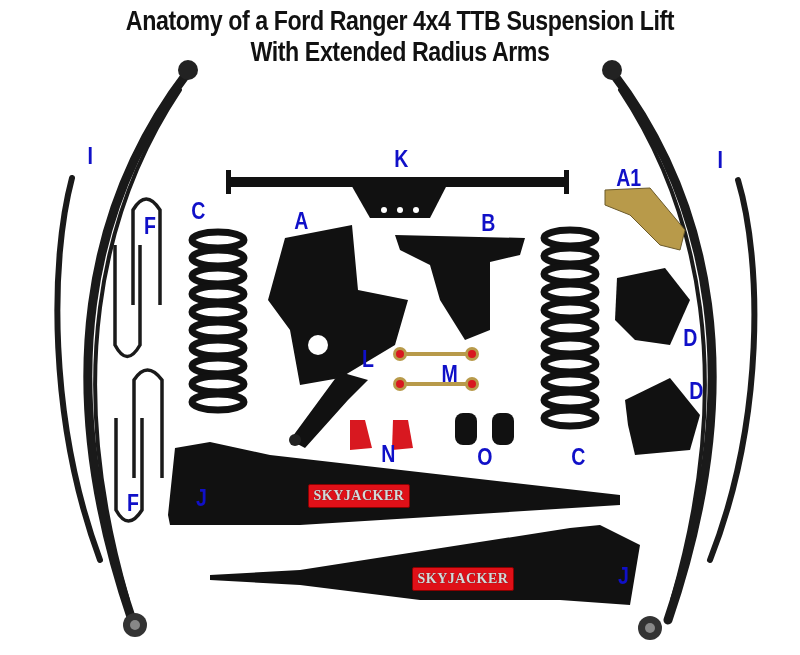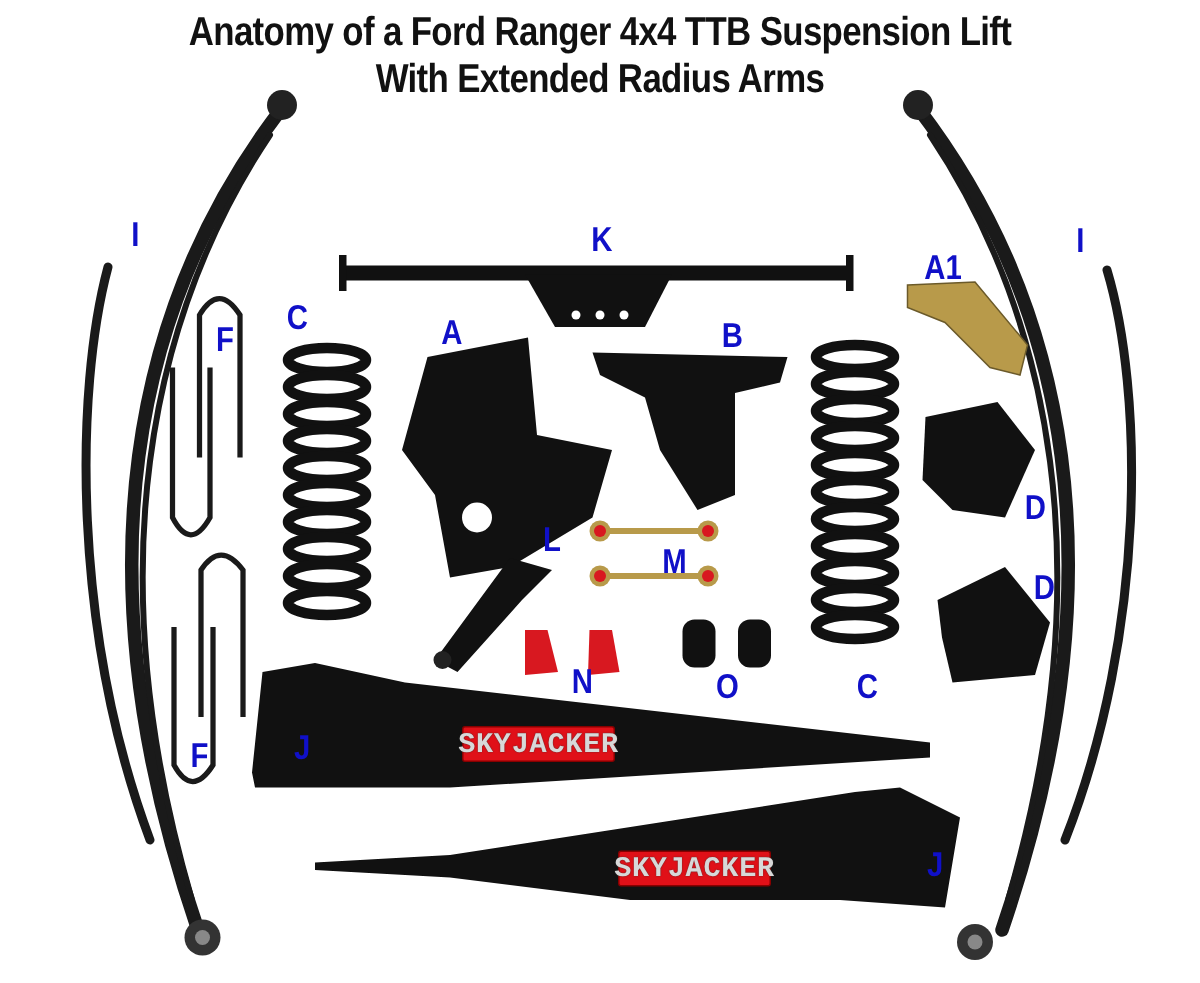--- a/index.html
+++ b/index.html
@@ -3,21 +3,21 @@
 <meta charset="utf-8">
 <style>
   html,body{margin:0;padding:0;background:#fff;}
   body{width:800px;height:655px;position:relative;overflow:hidden;font-family:"Liberation Sans",sans-serif;}
   .title{position:absolute;left:0;width:800px;text-align:center;font-weight:bold;color:#111;font-family:"Liberation Sans",sans-serif;letter-spacing:-0.5px;}
   .t1{top:6px;font-size:27px;transform:scaleX(0.86);}
   .t2{top:37px;font-size:27px;transform:scaleX(0.86);}
   .lbl{position:absolute;color:#1010c8;font-weight:bold;font-size:23px;font-family:"Liberation Sans",sans-serif;transform:scaleX(0.85);}
   svg{position:absolute;left:0;top:0;}
   .badge{position:absolute;background:#e01018;border:1px solid #800;border-radius:2px;display:flex;align-items:center;justify-content:center;}
-  .badge span{color:#d8d8d8;font-weight:bold;font-size:19px;font-family:Liberation Mono, monospace;letter-spacing:0.5px;text-shadow:0 0 1px #333;}
+  .badge span{color:#d8d8d8;font-weight:bold;font-size:14px;font-family:Liberation Serif, serif;letter-spacing:0.5px;text-shadow:0 0 1px #333;}
 </style>
 </head>
 <body>
 
 <div class="title t1">Anatomy of a Ford Ranger 4x4 TTB Suspension Lift</div>
 <div class="title t2">With Extended Radius Arms</div>
 
 <svg width="800" height="655" viewBox="0 0 800 655">
 
   <g fill="none" stroke="#1a1a1a" stroke-linecap="round">

